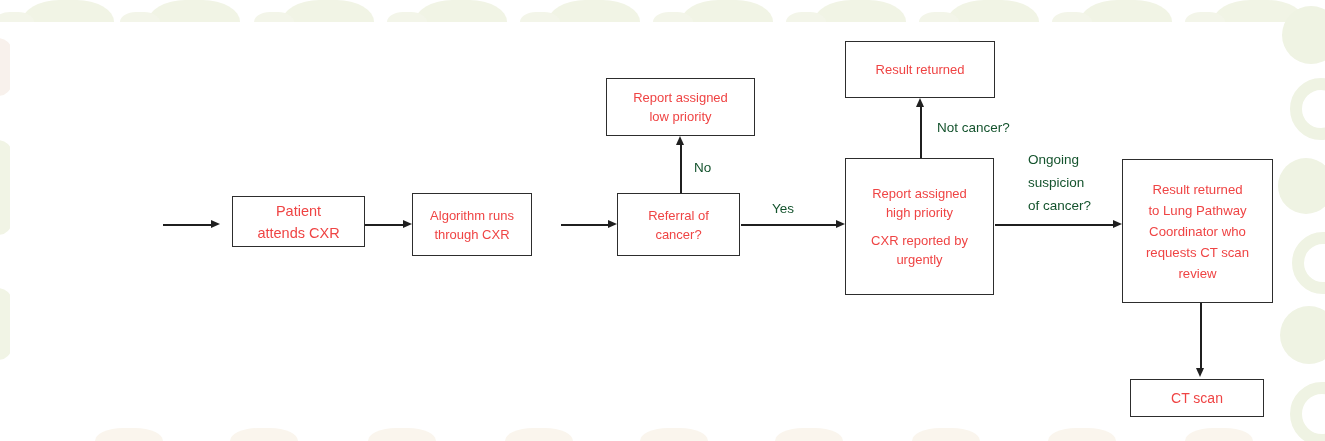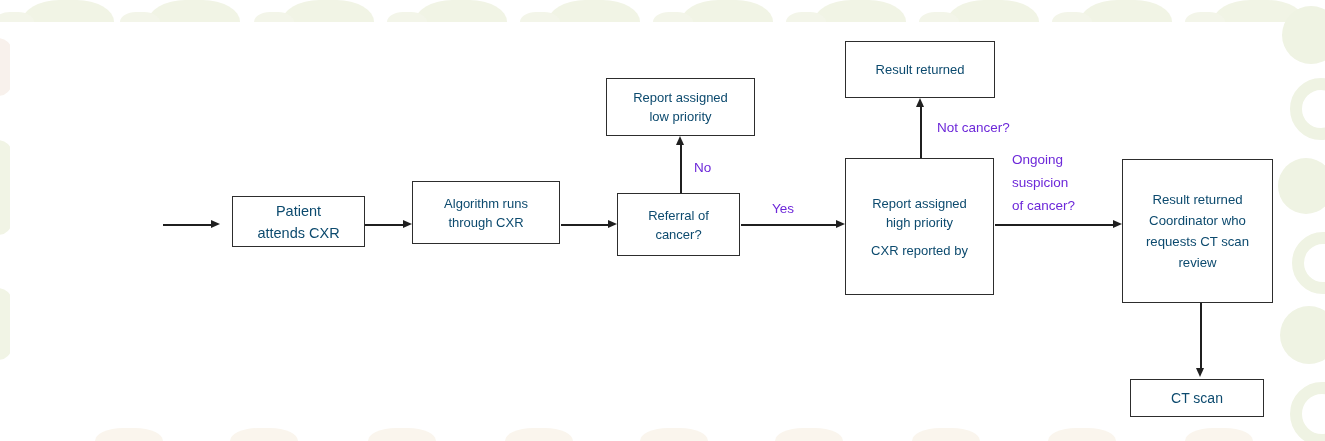--- a/index.html
+++ b/index.html
@@ -34,44 +34,44 @@
   
   .canvas{
     position:absolute;left:10px;top:22px;width:1267px;height:405px;
     background:#ffffff;
   }
   
   .node{
     position:absolute;box-sizing:border-box;
     background:#ffffff;border:1.5px solid #2d2d2d;
     display:flex;flex-direction:column;justify-content:center;align-items:center;
-    text-align:center;color:#0c4a6e;font-size:13px;line-height:19px;
+    text-align:center;color:#ef4444;font-size:13px;line-height:19px;
     z-index:3;
   }
   .node--patient{font-size:14.5px;line-height:22px;}
   .node--lung{line-height:21px;font-size:13.2px;}
   .node--ct{font-size:14px;align-items:center;}
   .bline{width:100%;}
   .bline:empty{height:9px;}
   .hline{position:absolute;height:1.5px;background:#1f1f1f;z-index:2;}
   .vline{position:absolute;width:1.5px;background:#1f1f1f;z-index:2;}
   .head-right{position:absolute;width:0;height:0;z-index:2;
     border-top:4.5px solid transparent;border-bottom:4.5px solid transparent;
     border-left:9px solid #1f1f1f;}
   .head-up{position:absolute;width:0;height:0;z-index:2;
     border-left:4.5px solid transparent;border-right:4.5px solid transparent;
     border-bottom:9px solid #1f1f1f;}
   .head-down{position:absolute;width:0;height:0;z-index:2;
     border-left:4.5px solid transparent;border-right:4.5px solid transparent;
     border-top:9px solid #1f1f1f;}
   .edge-label{
-    position:absolute;color:#6d28d9;font-size:13.5px;line-height:16px;
+    position:absolute;color:#14532d;font-size:13.5px;line-height:16px;
     white-space:nowrap;z-index:3;
   }
-  .edge-label.multiline{line-height:23px;white-space:normal;}
+  .edge-label.multiline{line-height:23px;white-space:normal;margin-left:16px;}
 </style>
 </head>
 <body>
 
 <div class="stage">
 
   <div>
     <div class="cloud-top" style="left:22px"></div>
     <div class="cloud-top" style="left:148px"></div>
     <div class="cloud-top" style="left:282px"></div>
@@ -106,21 +106,21 @@
   </div>
 
   <div class="canvas"></div>
 
 
   <div class="node node--patient" style="left:232px;top:196px;width:133px;height:51px">
     <div class="bline">Patient</div>
     <div class="bline">attends CXR</div>
   </div>
 
-  <div class="node" style="left:412px;top:181px;width:148px;height:63px">
+  <div class="node" style="left:412px;top:193px;width:120px;height:63px">
     <div class="bline">Algorithm runs</div>
     <div class="bline">through CXR</div>
   </div>
 
   <div class="node" style="left:617px;top:193px;width:123px;height:63px">
     <div class="bline">Referral of</div>
     <div class="bline">cancer?</div>
   </div>
 
   <div class="node" style="left:606px;top:78px;width:149px;height:58px">
@@ -130,24 +130,26 @@
 
   <div class="node" style="left:845px;top:41px;width:150px;height:57px">
     <div class="bline">Result returned</div>
   </div>
 
   <div class="node" style="left:845px;top:158px;width:149px;height:137px">
     <div class="bline">Report assigned</div>
     <div class="bline">high priority</div>
     <div class="bline"></div>
     <div class="bline">CXR reported by</div>
+    <div class="bline">urgently</div>
   </div>
 
   <div class="node node--lung" style="left:1122px;top:159px;width:151px;height:144px">
     <div class="bline">Result returned</div>
+    <div class="bline">to Lung Pathway</div>
     <div class="bline">Coordinator who</div>
     <div class="bline">requests CT scan</div>
     <div class="bline">review</div>
   </div>
 
   <div class="node node--ct" style="left:1130px;top:379px;width:134px;height:38px">
     <div class="bline">CT scan</div>
   </div>
 
   <div class="hline" style="left:163px;top:224px;width:48px"></div>

